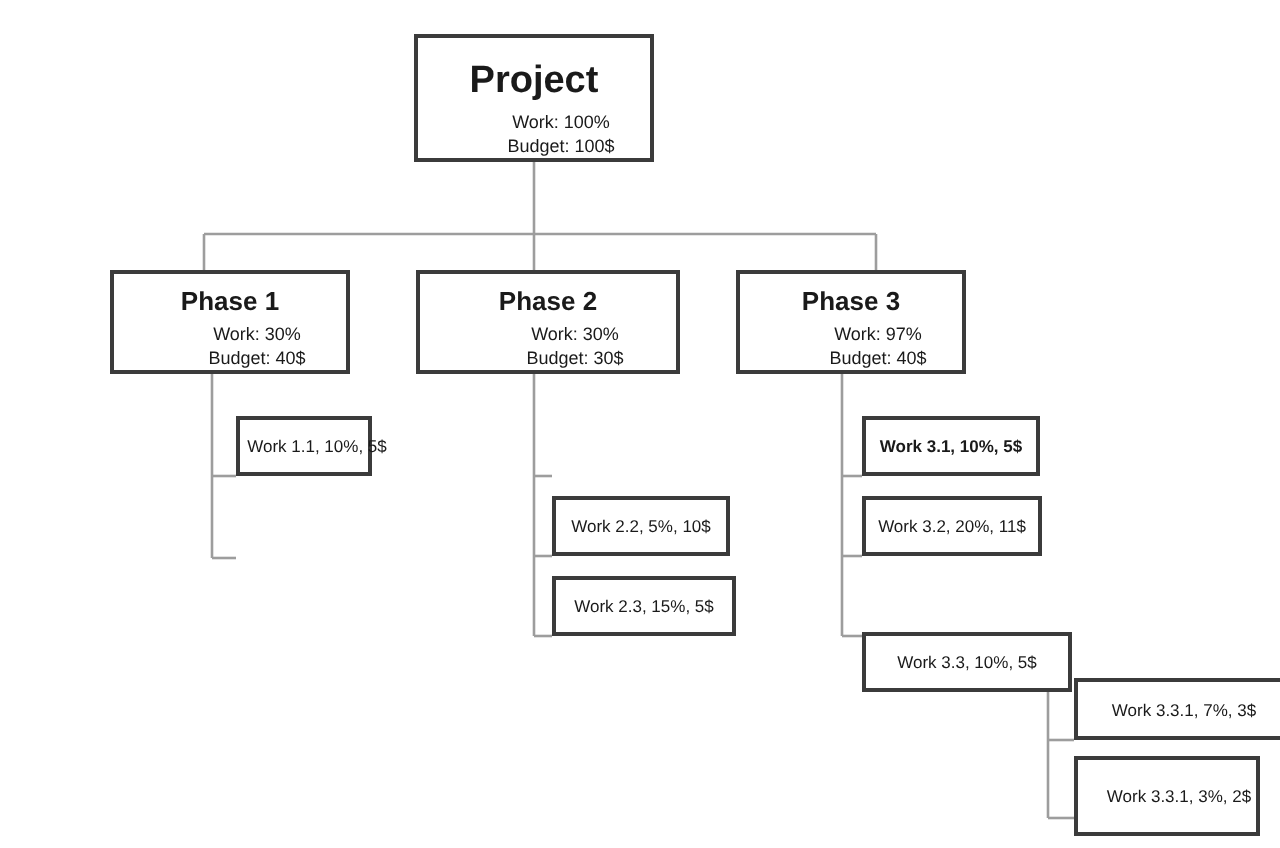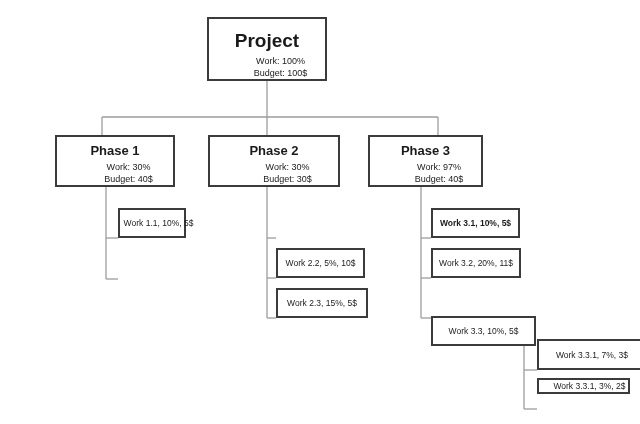--- a/index.html
+++ b/index.html
@@ -47,21 +47,21 @@
   #box-phase3 {left:368px;top:135px;width:115px;height:52px;}
   #box-w11 {left:118px;top:208px;width:68px;height:30px;padding-left:13px;}
   #box-w12 {left:118px;top:248px;width:90px;height:31px;}
   #box-w21 {left:276px;top:208px;width:89px;height:30px;}
   #box-w22 {left:276px;top:248px;width:89px;height:30px;}
   #box-w23 {left:276px;top:288px;width:92px;height:30px;}
   #box-w31 {left:431px;top:208px;width:89px;height:30px;font-weight:bold;}
   #box-w32 {left:431px;top:248px;width:90px;height:30px;}
   #box-w33 {left:431px;top:288px;width:105px;height:30px;margin-top:28px;}
   #box-w331a{left:537px;top:339px;width:110px;height:31px;}
-  #box-w331b{left:537px;top:378px;width:93px;height:16px;padding-left:12px;}
+  #box-w331b{left:537px;top:378px;width:93px;height:40px;padding-left:12px;}
 </style>
 </head>
 <body>
 
 <div id="canvas">
 
   <svg id="connectors" width="640" height="424" viewBox="0 0 640 424" fill="none">
 
     <line x1="267" y1="81" x2="267" y2="135" stroke-width="1.3" stroke="#9d9d9d"></line>
     <line x1="102" y1="117" x2="438" y2="117" stroke-width="1.3" stroke="#9d9d9d"></line>

